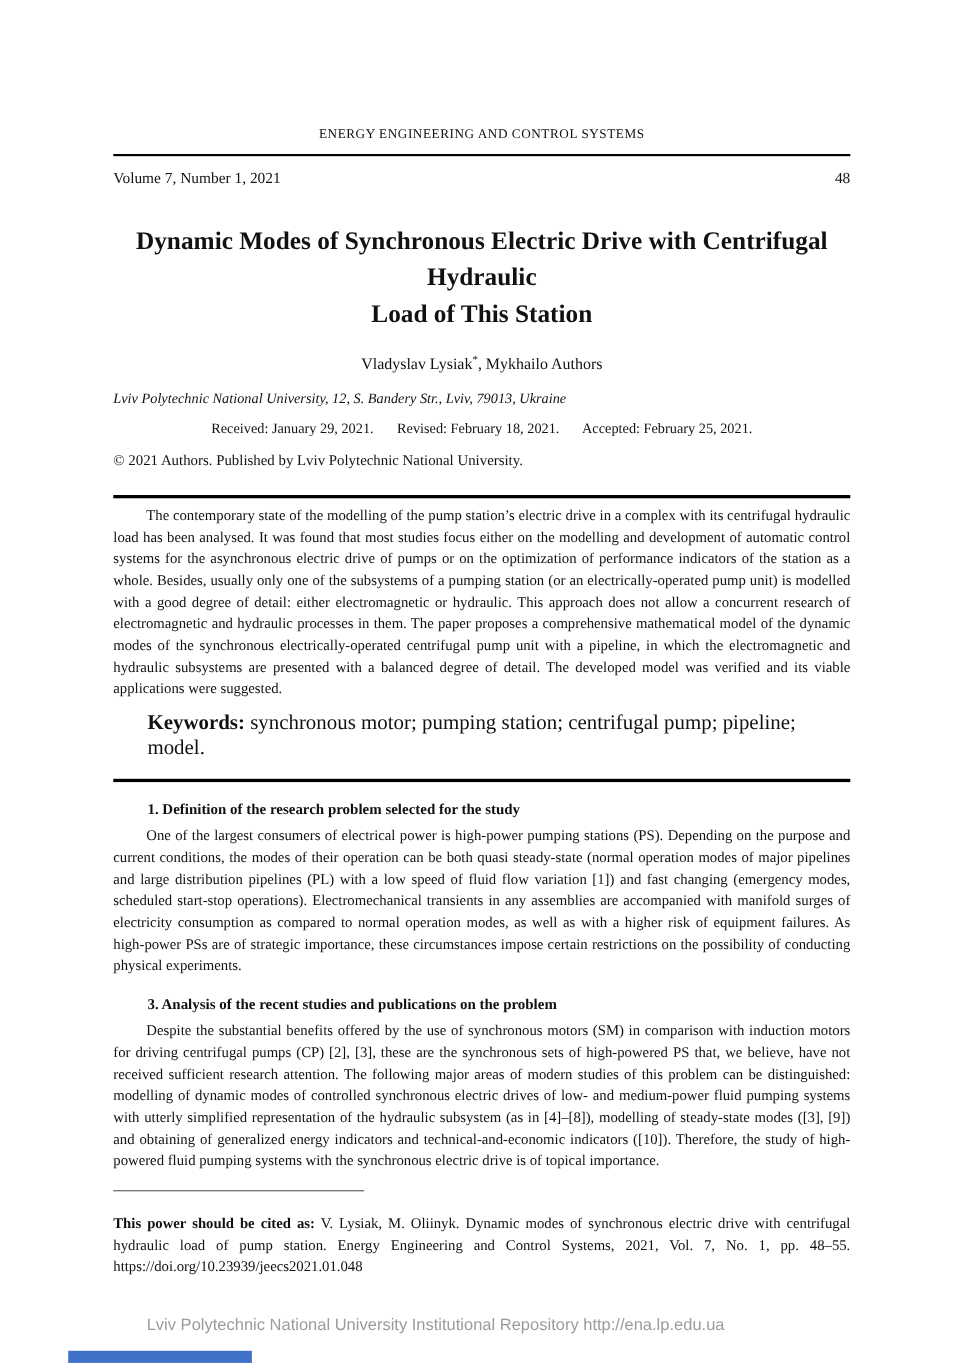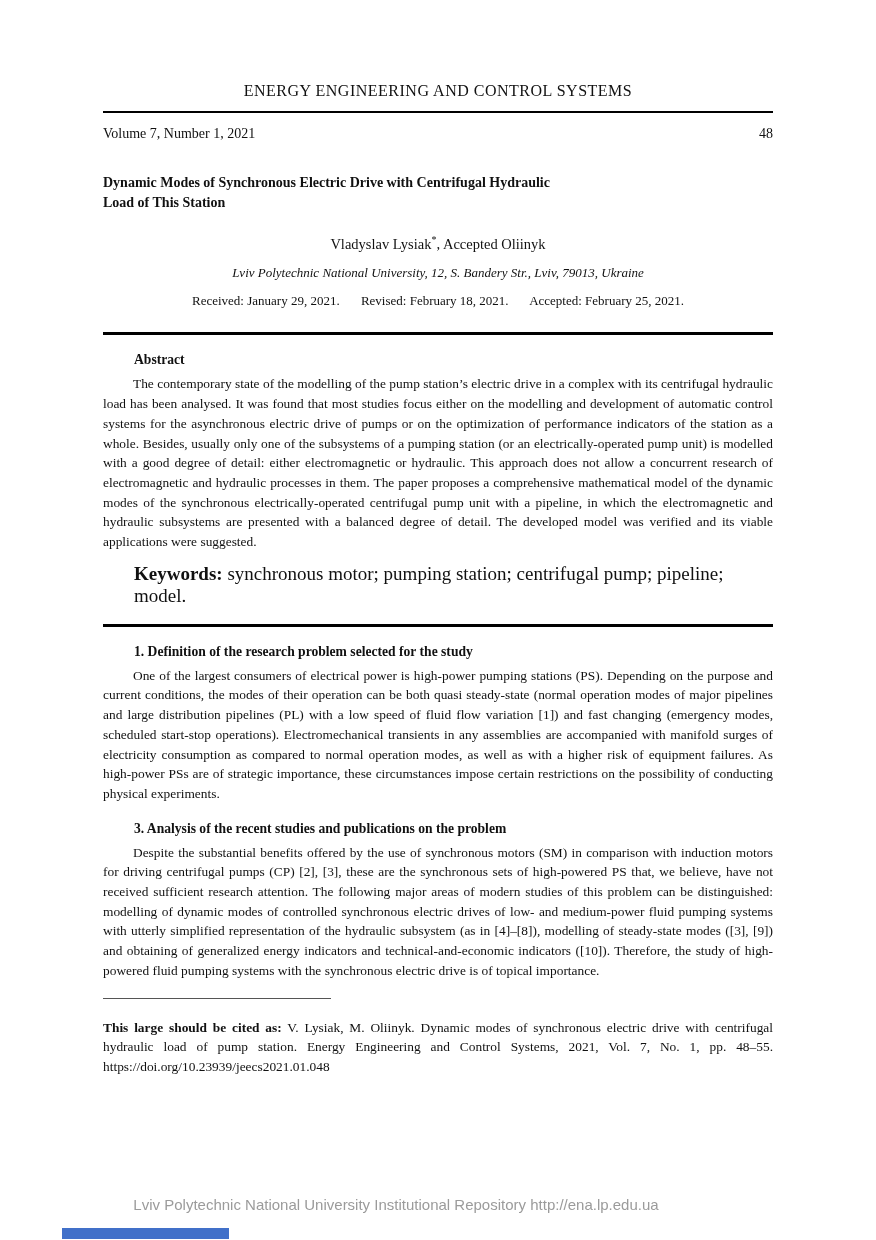--- a/index.html
+++ b/index.html
@@ -9,49 +9,49 @@
     font-family: "Liberation Serif", "DejaVu Serif", serif;
     color: #111111;
     overflow: hidden;
   }
   .content {
     position: absolute;
     left: 103px; top: 0;
     width: 670px;
   }
   .journal-header {
-    margin-top: 82px;
+    margin-top: 114px;
     text-align: center;
-    font-size: 16px;
+    font-size: 12px;
     letter-spacing: 0.5px;
     white-space: nowrap;
   }
   .header-rule { border: none; border-top: 2.5px solid #000; margin: 11px 0 0 0; }
   .volume-row {
     margin-top: 13px;
     display: flex;
     justify-content: space-between;
     font-size: 14px;
   }
   .article-title {
     margin-top: 31px;
-    text-align: left;
+    text-align: center;
     font-weight: bold;
-    font-size: 14px;
+    font-size: 23px;
     line-height: 1.45;
   }
   .authors {
     margin-top: 20px;
     text-align: center;
     font-size: 14.5px;
   }
   .authors sup { font-size: 10px; }
   .affiliation {
     margin-top: 13px;
-    text-align: center;
+    text-align: left;
     font-style: italic;
     font-size: 13px;
   }
   .dates {
     margin-top: 12px;
     text-align: center;
     font-size: 13px;
   }
   .dates .gap { margin-right: 18px; }
   .copyright {
@@ -122,53 +122,53 @@
     <span>Volume 7, Number 1, 2021</span>
     <span>48</span>
   </div>
 
   <div class="article-title">
     <div>Dynamic Modes of Synchronous Electric Drive with Centrifugal Hydraulic</div>
     <div>Load of This Station</div>
   </div>
 
   <div class="authors">
-    <span>Vladyslav Lysiak</span><sup>*</sup><span>, Accepted Oliinyk</span>
+    <span>Vladyslav Lysiak</span><sup>*</sup><span>, Mykhailo Authors</span>
   </div>
 
   <div class="affiliation">Lviv Polytechnic National University, 12, S. Bandery Str., Lviv, 79013, Ukraine</div>
 
   <div class="dates">
     <span class="gap">Received: January 29, 2021.</span>
     <span class="gap">Revised: February 18, 2021.</span>
     <span>Accepted: February 25, 2021.</span>
   </div>
 
+  <div class="copyright">© 2021 Authors. Published by Lviv Polytechnic National University.</div>
 
   <hr class="thick-rule rule-1">
 
-  <div class="blk-heading">Abstract</div>
   <p class="para">The contemporary state of the modelling of the pump station’s electric drive in a complex with its centrifugal hydraulic load has been analysed. It was found that most studies focus either on the modelling and development of automatic control systems for the asynchronous electric drive of pumps or on the optimization of performance indicators of the station as a whole. Besides, usually only one of the subsystems of a pumping station (or an electrically-operated pump unit) is modelled with a good degree of detail: either electromagnetic or hydraulic. This approach does not allow a concurrent research of electromagnetic and hydraulic processes in them. The paper proposes a comprehensive mathematical model of the dynamic modes of the synchronous electrically-operated centrifugal pump unit with a pipeline, in which the electromagnetic and hydraulic subsystems are presented with a balanced degree of detail. The developed model was verified and its viable applications were suggested.</p>
 
   <div class="keywords">
     <span class="bold">Keywords:</span>
     <span>synchronous motor; pumping station; centrifugal pump; pipeline; model.</span>
   </div>
 
   <hr class="thick-rule rule-2">
 
   <div class="blk-heading">1.  Definition of the research problem selected for the study</div>
   <p class="para">One of the largest consumers of electrical power is high-power pumping stations (PS). Depending on the purpose and current conditions, the modes of their operation can be both quasi steady-state (normal operation modes of major pipelines and large distribution pipelines (PL) with a low speed of fluid flow variation [1]) and fast changing (emergency modes, scheduled start-stop operations). Electromechanical transients in any assemblies are accompanied with manifold surges of electricity consumption as compared to normal operation modes, as well as with a higher risk of equipment failures. As high-power PSs are of strategic importance, these circumstances impose certain restrictions on the possibility of conducting physical experiments.</p>
 
   <div class="blk-heading">3.  Analysis of the recent studies and publications on the problem</div>
   <p class="para">Despite the substantial benefits offered by the use of synchronous motors (SM) in comparison with induction motors for driving centrifugal pumps (CP) [2], [3], these are the synchronous sets of high-powered PS that, we believe, have not received sufficient research attention. The following major areas of modern studies of this problem can be distinguished: modelling of dynamic modes of controlled synchronous electric drives of low- and medium-power fluid pumping systems with utterly simplified representation of the hydraulic subsystem (as in [4]–[8]), modelling of steady-state modes ([3], [9]) and obtaining of generalized energy indicators and technical-and-economic indicators ([10]). Therefore, the study of high-powered fluid pumping systems with the synchronous electric drive is of topical importance.</p>
 
   <hr class="footnote-rule">
 
   <div class="citation">
-    <span class="bold">This large should be cited as:</span>
+    <span class="bold">This power should be cited as:</span>
     <span>V. Lysiak, M. Oliinyk. Dynamic modes of synchronous electric drive with centrifugal hydraulic load of pump station. Energy Engineering and Control Systems, 2021, Vol. 7, No. 1, pp. 48–55. https://doi.org/10.23939/jeecs2021.01.048</span>
   </div>
 
 </div>
 
 <div class="repo-footer" style="color: rgb(155, 155, 155);">Lviv Polytechnic National University Institutional Repository http://ena.lp.edu.ua</div>
 <div class="repo-bar" style="background: rgb(65, 112, 201);"></div>
 
 </body></html>

